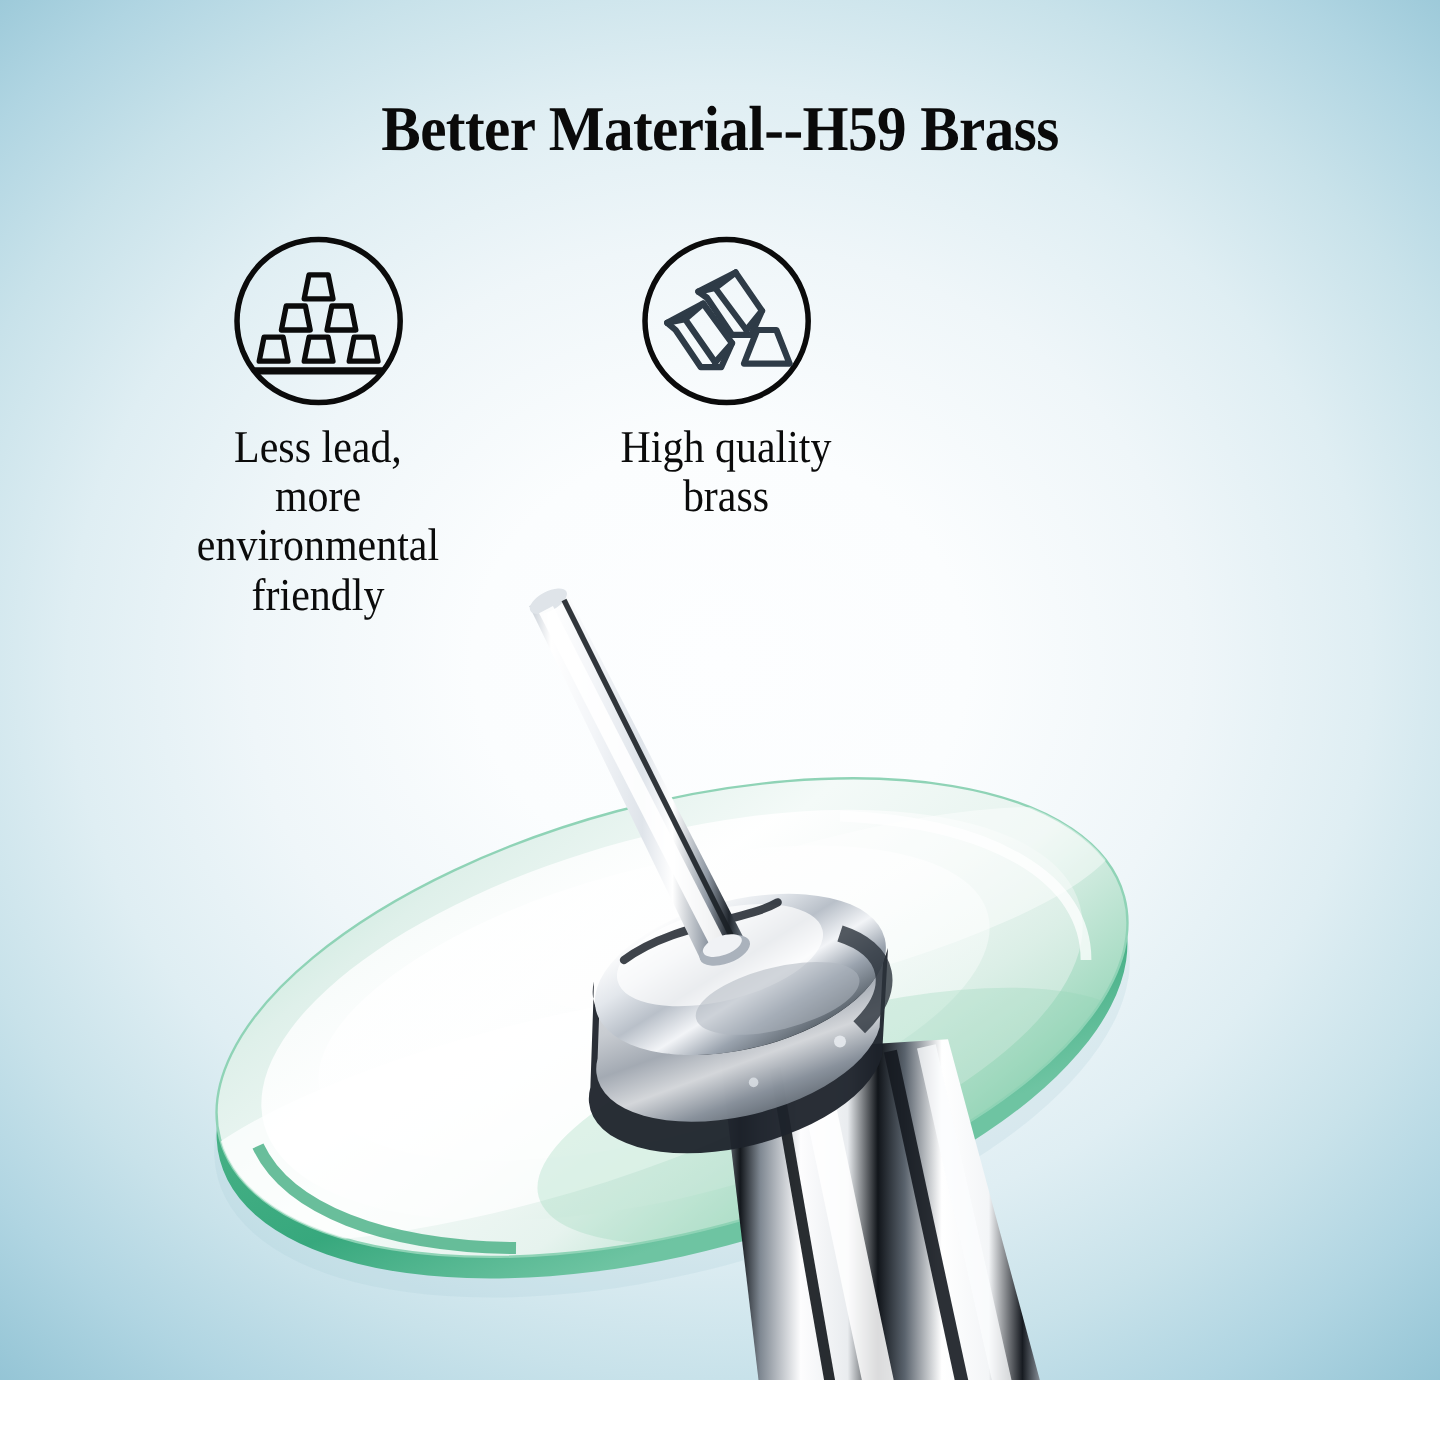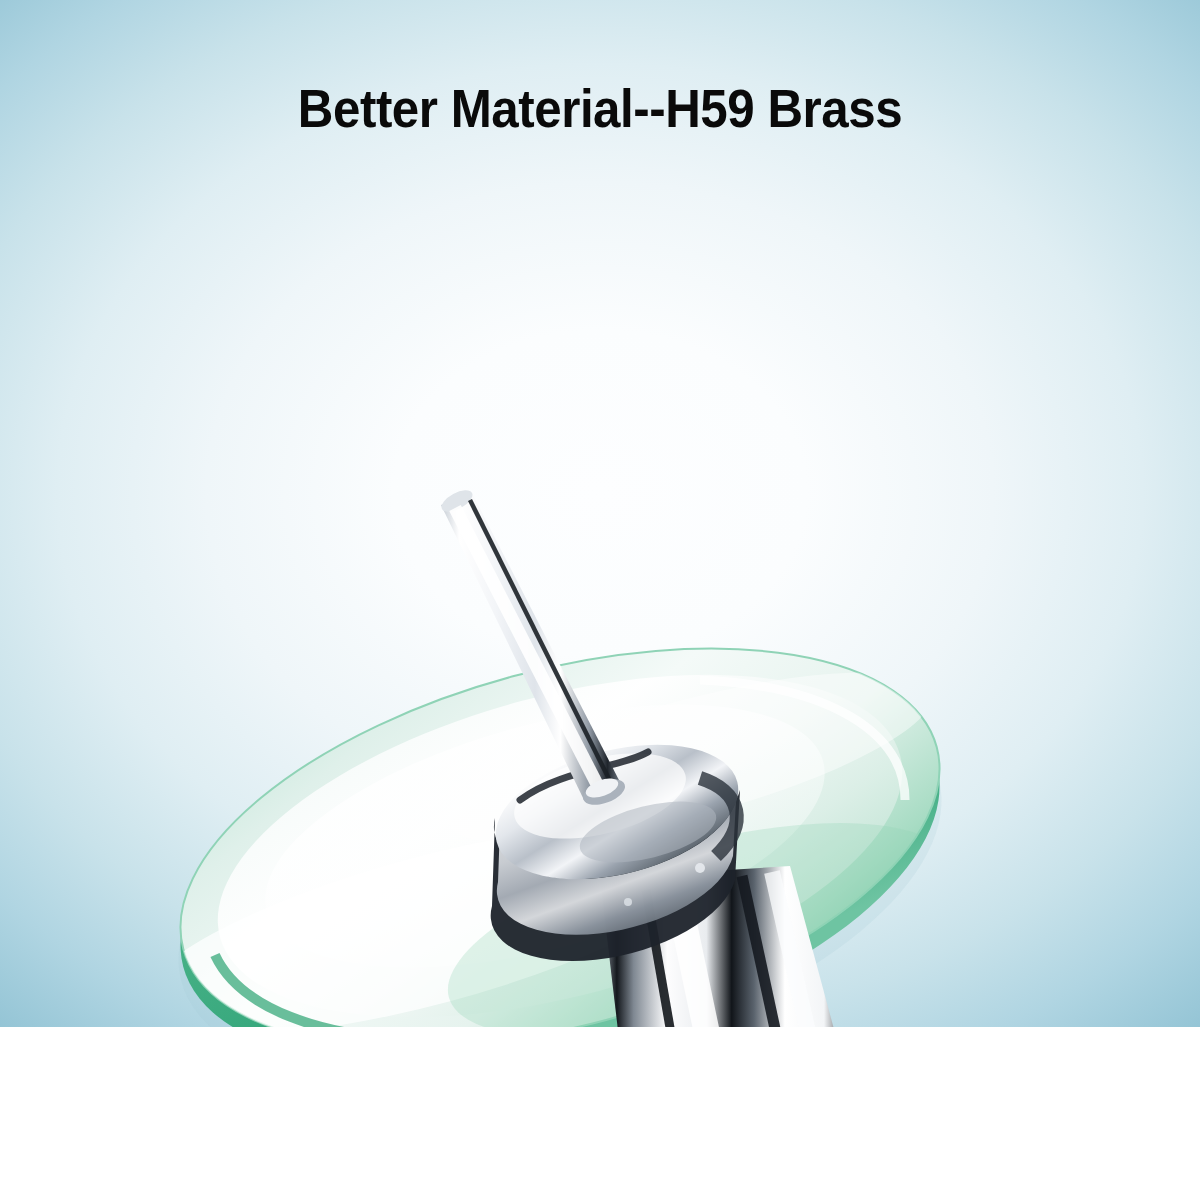--- a/index.html
+++ b/index.html
@@ -3,23 +3,23 @@
 <meta charset="utf-8">
 <style>
   html, body {
     margin: 0;
     padding: 0;
     background: #ffffff;
   }
   #page {
     position: relative;
     width: 1200px;
-    height: 1027px;
+    height: 1150px;
     overflow: hidden;
-    font-family: Liberation Sans, sans-serif;
+    font-family: Liberation Serif, serif;
     
     background:
       radial-gradient(ellipse 78% 72% at 50% 48%,
         #fdfeff 0%,
         #fbfdfe 22%,
         #eff6f9 42%,
         #dfeef3 58%,
         #c8e2ea 72%,
         #b0d5e2 84%,
         #9ac8d8 94%,
@@ -90,21 +90,66 @@
 </style>
 </head>
 <body>
 
 <div id="page">
 
   <div class="title">Better Material--H59 Brass</div>
 
   <div class="features">
 
-
+    <div class="feature f0">
+      <div class="icon-circle">
+        <svg width="143" height="143" viewBox="0 0 143 143">
+          <circle cx="71.5" cy="71.5" r="68" fill="none" stroke="#0b0b0b" stroke-width="4.6"></circle>
+
+          <path d="M63.5 33 H79.5 L83.5 53 H59.5 Z" fill="none" stroke="#0b0b0b" stroke-width="4.4" stroke-linejoin="round"></path>
+
+          <path d="M44.5 59 H60.5 L64.5 79 H40.5 Z" fill="none" stroke="#0b0b0b" stroke-width="4.4" stroke-linejoin="round"></path>
+          <path d="M82.5 59 H98.5 L102.5 79 H78.5 Z" fill="none" stroke="#0b0b0b" stroke-width="4.4" stroke-linejoin="round"></path>
+
+          <path d="M26 85 H42 L46 105 H22 Z" fill="none" stroke="#0b0b0b" stroke-width="4.4" stroke-linejoin="round"></path>
+          <path d="M63.5 85 H79.5 L83.5 105 H59.5 Z" fill="none" stroke="#0b0b0b" stroke-width="4.4" stroke-linejoin="round"></path>
+          <path d="M101 85 H117 L121 105 H97 Z" fill="none" stroke="#0b0b0b" stroke-width="4.4" stroke-linejoin="round"></path>
+
+          <line x1="18" y1="113" x2="125" y2="113" stroke="#0b0b0b" stroke-width="6"></line>
+        </svg>
+      </div>
+      <div class="caption">Less lead,
+more
+environmental
+friendly</div>
+    </div>
+
+    <div class="feature f1">
+      <div class="icon-circle">
+        <svg width="143" height="143" viewBox="0 0 143 143">
+          <circle cx="71.5" cy="71.5" r="68" fill="none" stroke="#0b0b0b" stroke-width="4.6"></circle>
+          <g fill="none" stroke="#2e3b47" stroke-width="5.2" stroke-linejoin="round" stroke-linecap="round">
+
+            <path d="M48 47 L79 31 L101 63 L92 83 L76 83 L55 52 Z"></path>
+            <path d="M48 47 L62 44 L88 79"></path>
+            <path d="M62 44 L79 31"></path>
+            <path d="M88 79 L101 63"></path>
+
+            <path d="M22 73 L52 57 L76 90 L67 110 L50 110 L29 79 Z"></path>
+            <path d="M22 73 L37 70 L62 106"></path>
+            <path d="M37 70 L52 57"></path>
+            <path d="M62 106 L76 90"></path>
+
+            <path d="M97 79 L113 79 L124 107 H86 Z"></path>
+          </g>
+        </svg>
+      </div>
+      <div class="caption">High quality
+brass</div>
+    </div>
 
   </div>
 
   <svg class="product" viewBox="0 0 1200 1200">
     <defs>
 
       <linearGradient id="glassRim" x1="0" y1="0" x2="1" y2="1">
         <stop offset="0%" stop-color="#bfe6d6"></stop>
         <stop offset="18%" stop-color="#dff0ea"></stop>
         <stop offset="40%" stop-color="#f4faf8"></stop>

